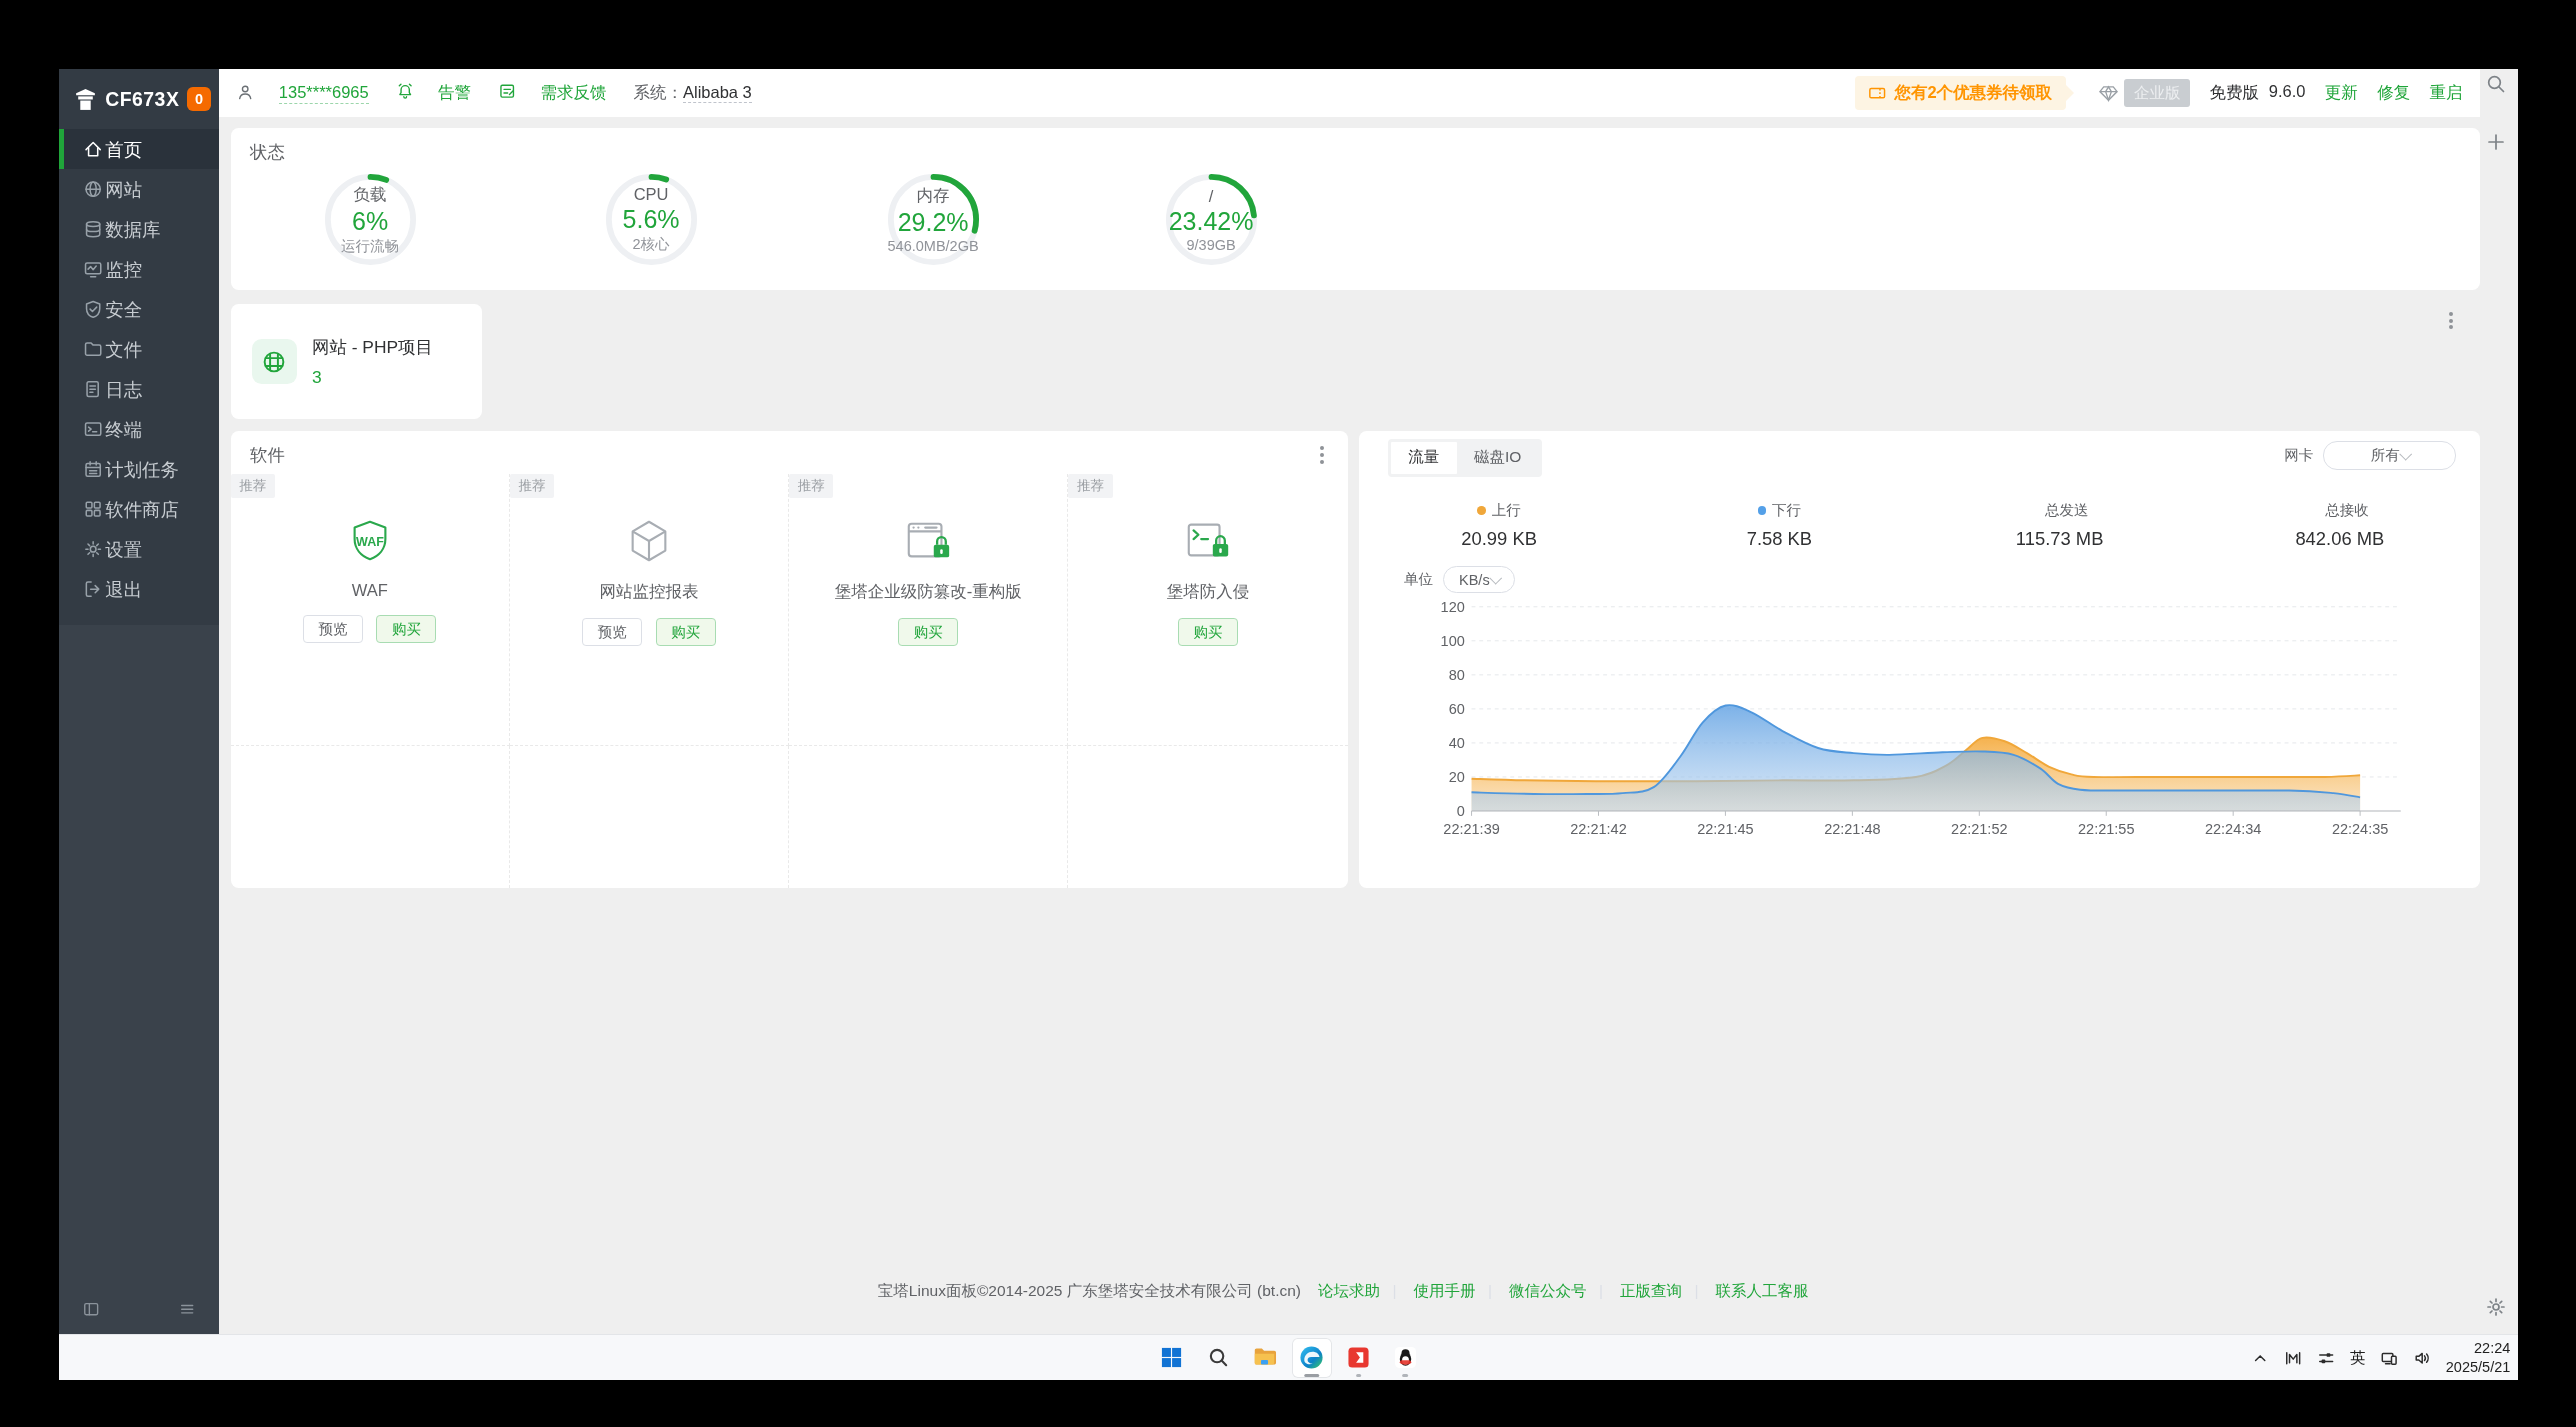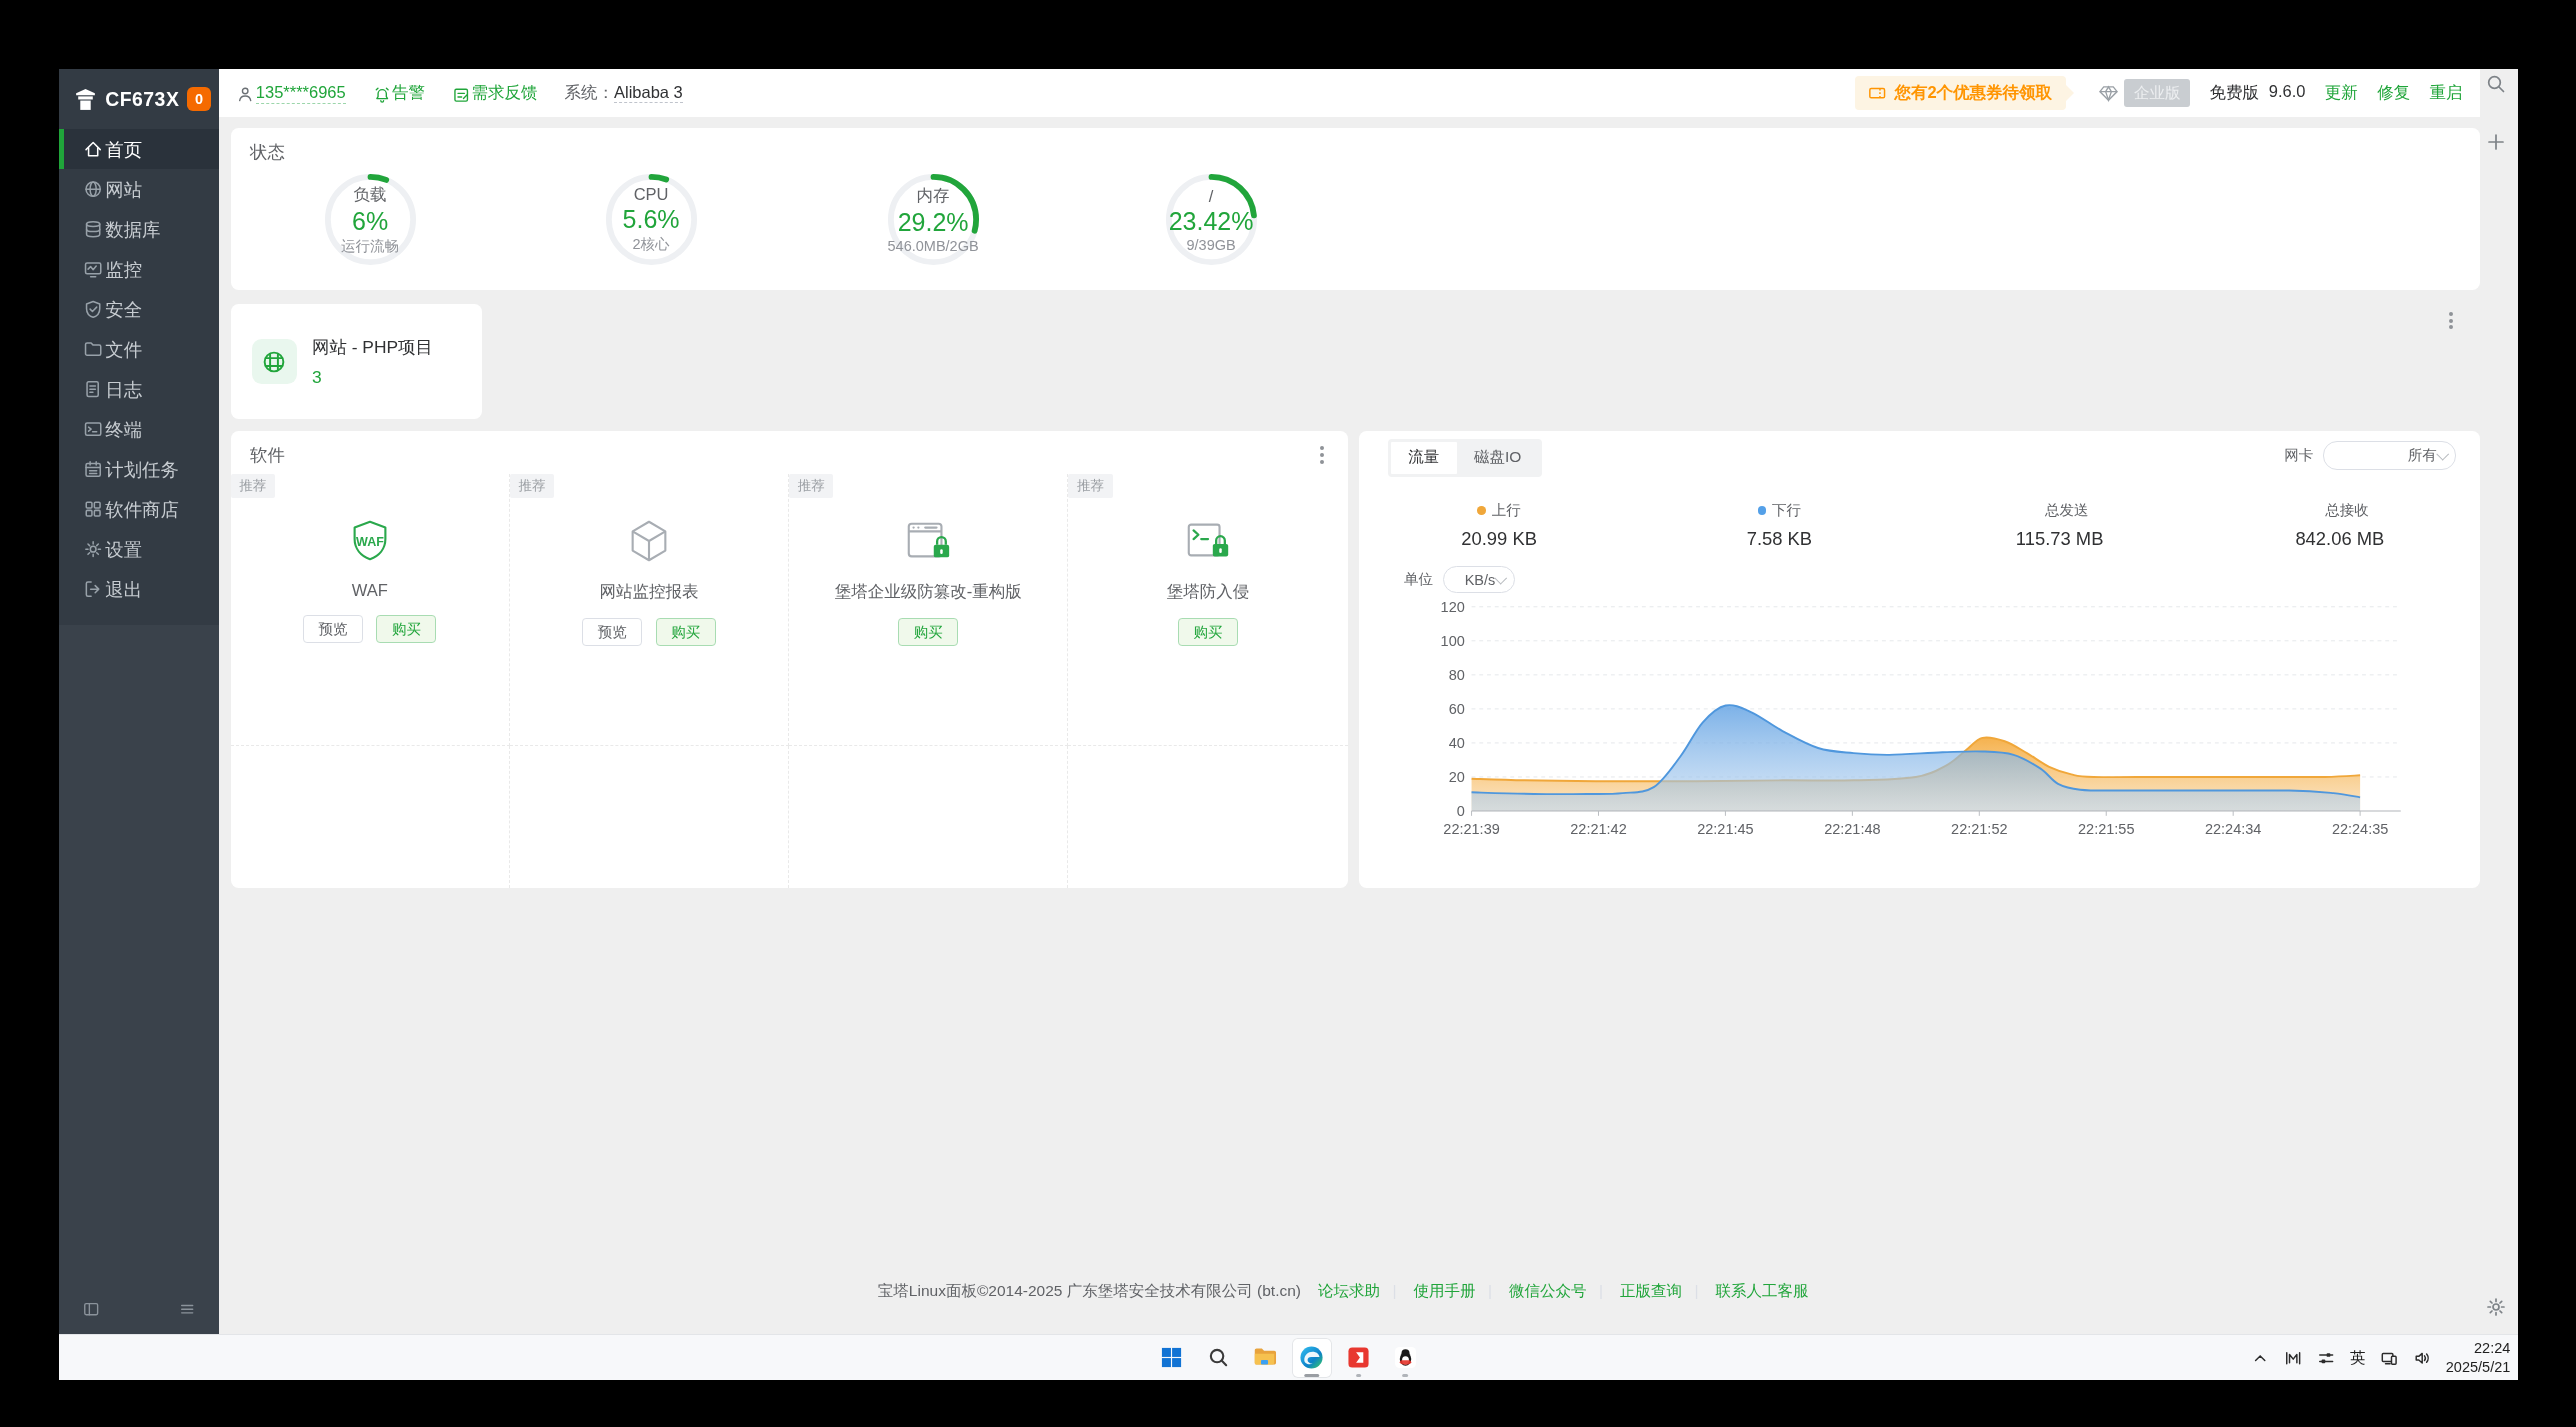--- a/index.html
+++ b/index.html
@@ -19,21 +19,21 @@
   .menu-item.active{background:#2a323b;color:#fff;}
   .menu-item.active::before{content:"";position:absolute;left:0;top:0;bottom:0;width:4.8px;background:#20a53a;}
   .menu-item.active .mi-icon svg{stroke:#fff;}
   .sidebar-bottom{position:absolute;bottom:11.6px;left:0;right:0;display:flex;justify-content:space-between;padding:0 23px;}
   .sb-ic svg{width:18.4px;height:18.4px;stroke:#8b939b;fill:none;stroke-width:1.5;stroke-linecap:round;}
 
   
   .main{position:absolute;left:160px;top:0;right:0;bottom:0;}
   .topbar{position:absolute;left:0;top:0;width:2261px;height:48px;background:#fff;display:flex;align-items:center;padding:0 17.4px;box-sizing:border-box;font-size:16.5px;}
   .tb-left{display:flex;align-items:center;gap:27px;}
-  .tb-item{display:flex;align-items:flex-end;gap:1px;color:#20a53a;cursor:pointer;}
+  .tb-item{display:flex;align-items:flex-start;gap:24px;color:#20a53a;cursor:pointer;}
   .tb-item svg{width:18.4px;height:18.4px;stroke:#20a53a;fill:none;stroke-width:1.5;stroke-linecap:round;stroke-linejoin:round;}
   .tb-user svg{stroke:#6b7075;}
   .dashed-green{border-bottom:1px dashed #9cd6ab;padding-bottom:1px;}
   .tb-sys{color:#606266;}
   .tb-sys b{color:#303133;font-weight:normal;border-bottom:1px dashed #c0c4cc;padding-bottom:1px;}
   .tb-right{margin-left:auto;display:flex;align-items:center;gap:19.4px;}
   .coupon{background:#fdf4e3;color:#ff9502;font-weight:bold;font-size:16.5px;padding:5.8px 13.5px;border-radius:3.9px;display:flex;align-items:center;gap:7.7px;position:relative;cursor:pointer;}
   .coupon::after{content:"";position:absolute;right:-8.7px;top:50%;transform:translateY(-50%);border-top:8.7px solid transparent;border-bottom:8.7px solid transparent;border-left:8.7px solid #fdf4e3;}
   .coupon svg{width:18.4px;height:18.4px;stroke:#ff9502;fill:none;stroke-width:1.6;}
   .ent{display:flex;align-items:center;gap:4.8px;margin-left:13.5px;cursor:pointer;}
@@ -79,21 +79,21 @@
   .sw-btns{margin-top:15.5px;display:flex;gap:13.5px;justify-content:flex-end;}
   .btn{font-size:14.5px;padding:5.8px 14.5px;border-radius:3.9px;border:1px solid #dcdfe6;color:#606266;background:#fff;cursor:pointer;line-height:1;}
   .btn.buy{background:#f0f9eb;border-color:#a8dcb2;color:#21a53b;}
 
   
   #chart-card{left:1140px;top:362px;width:1121px;height:457px;}
   .tabs{position:absolute;left:29px;top:7.7px;background:#f1f2f3;border-radius:3.9px;padding:2.9px;display:flex;cursor:pointer;}
   .tab{padding:5.8px 17.4px;font-size:15.5px;color:#606266;border-radius:1px;}
   .tab.active{background:#fff;color:#303133;}
   .nic{position:absolute;right:24px;top:9.7px;display:flex;align-items:center;gap:9.7px;font-size:14.5px;color:#606266;}
-  .select{border:1px solid #dcdfe6;border-radius:14px;height:29px;display:flex;align-items:center;justify-content:flex-end;padding:0 9.7px;color:#606266;background:#fff;box-sizing:border-box;font-size:14.5px;cursor:pointer;}
+  .select{border:1px solid #dcdfe6;border-radius:14px;height:29px;display:flex;align-items:center;justify-content:center;padding:0 9.7px;color:#606266;background:#fff;box-sizing:border-box;font-size:14.5px;cursor:pointer;}
   .nic .select{width:133px;}
   .chev{width:7.7px;height:7.7px;border-right:1.5px solid #b6b9be;border-bottom:1.5px solid #b6b9be;transform:rotate(45deg) translateY(-1.9px);}
   .stats{position:absolute;left:0;right:0;top:70px;display:grid;grid-template-columns:repeat(4,1fr);text-align:center;}
   .stat-label{font-size:14.5px;color:#606266;display:flex;justify-content:center;gap:5.8px;align-items:center;}
   .dot{width:8.7px;height:8.7px;border-radius:50%;display:inline-block;}
   .stat-value{margin-top:7.7px;font-size:18.4px;color:#303133;}
   .unit-row{position:absolute;left:45px;top:135px;display:flex;gap:9.7px;align-items:center;font-size:14.5px;color:#606266;}
   .unit-row .select{width:72px;height:27px;}
   #chart-svg{position:absolute;left:69px;top:166px;}
 

